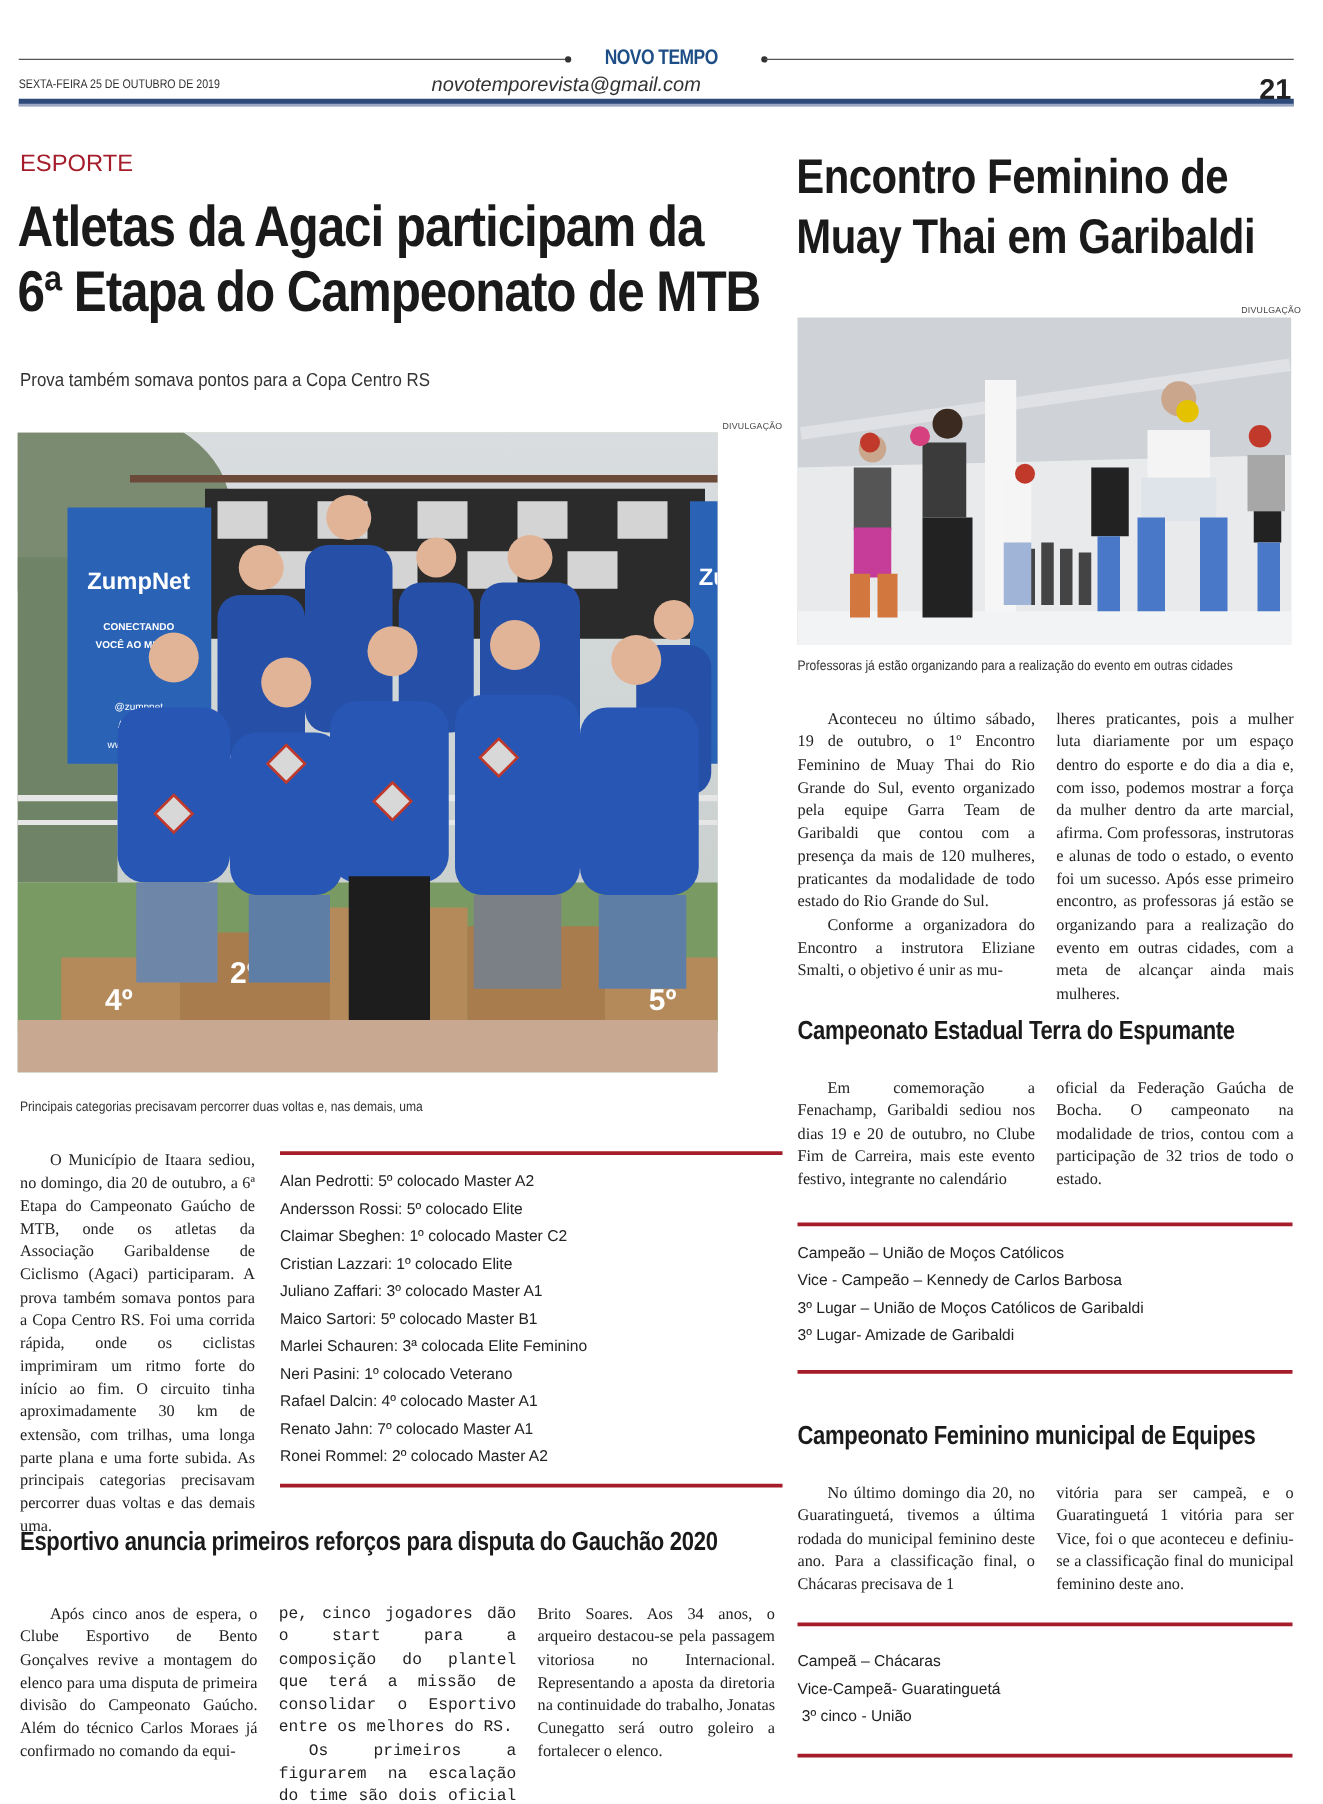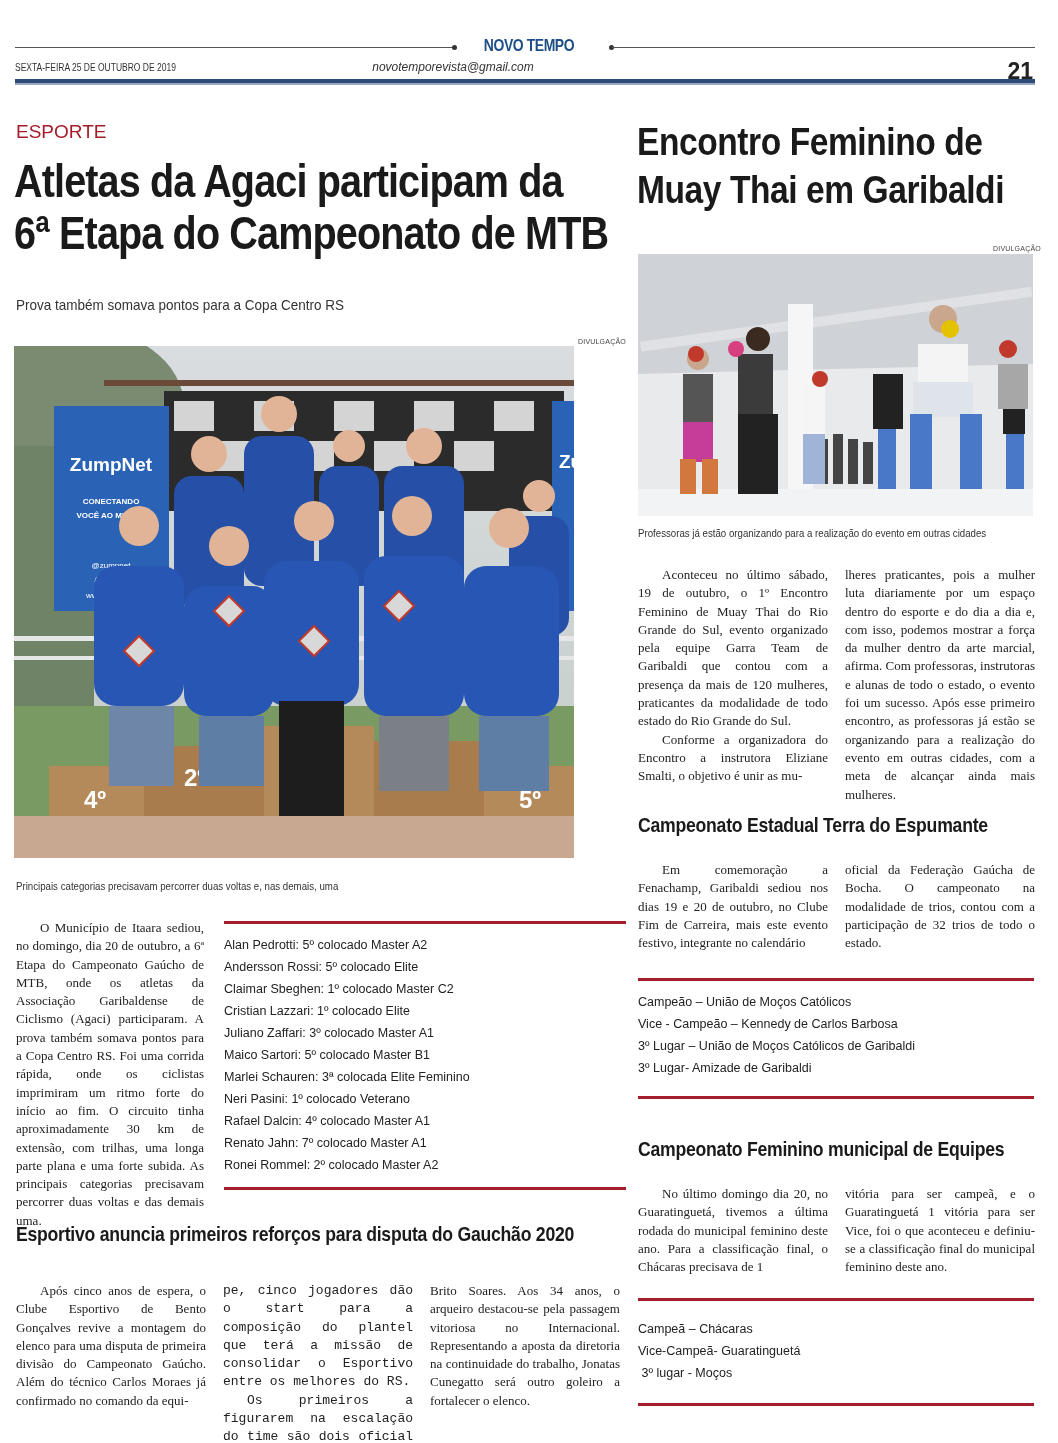--- a/index.html
+++ b/index.html
@@ -2,21 +2,21 @@
 <html><head>
 <meta charset="utf-8">
 <style>
   html, body { margin: 0; padding: 0; background: #ffffff; }
   body { width: 1058px; height: 1443px; position: relative; overflow: hidden; color: #1f1f1f; }
 
   
   .mast-line { position: absolute; top: 47px; height: 1px; background: #555; }
   .mast-dot { position: absolute; top: 45px; width: 5px; height: 5px; border-radius: 50%; background: #333; }
   .mast-title { position: absolute; top: 36px; left: 0; width: 1058px; text-align: center; font-family: "Liberation Sans", sans-serif; font-weight: bold; font-size: 17px; color: #1e4e86; letter-spacing: -0.5px; transform: scaleX(0.82); }
-  .mast-email { position: absolute; top: 60px; left: 0; width: 906px; text-align: center; font-family: "Liberation Sans", sans-serif; font-style: italic; font-size: 12px; color: #333; }
+  .mast-email { position: absolute; top: 60px; left: 0; width: 906px; text-align: center; font-family: "Liberation Sans", sans-serif; font-style: italic; font-size: 16px; color: #333; }
   .mast-date { position: absolute; top: 62px; left: 15px; font-family: "Liberation Sans", sans-serif; font-size: 10px; color: #333; transform: scaleX(0.85); transform-origin: left; }
   .mast-page { position: absolute; top: 58px; right: 25px; font-family: "Liberation Sans", sans-serif; font-weight: bold; font-size: 23px; color: #222; }
   .mast-rule { position: absolute; top: 79px; left: 15px; width: 1020px; height: 4px; background: #2d4a78; border-bottom: 2px solid #9aa7c0; }
 
   .section { position: absolute; top: 121px; left: 16px; font-family: "Liberation Sans", sans-serif; font-size: 19px; color: #a51c2a; }
   .h-main { position: absolute; left: 14px; top: 155px; width: 610px; font-family: "Liberation Sans", sans-serif; font-weight: bold; font-size: 46px; line-height: 52px; color: #1a1a1a; letter-spacing: -1px; transform: scaleX(0.86); transform-origin: left; white-space: nowrap; }
   .h-right { position: absolute; left: 637px; top: 118px; font-family: "Liberation Sans", sans-serif; font-weight: bold; font-size: 39px; line-height: 48px; color: #1a1a1a; letter-spacing: -0.5px; transform: scaleX(0.86); transform-origin: left; white-space: nowrap; }
   .subtitle { position: absolute; left: 16px; top: 296px; font-family: "Liberation Sans", sans-serif; font-size: 15px; color: #333; transform: scaleX(0.9); transform-origin: left; }
   .credit { position: absolute; font-family: "Liberation Sans", sans-serif; font-size: 7px; color: #444; letter-spacing: 0.2px; }
   .caption { position: absolute; font-family: "Liberation Sans", sans-serif; font-size: 11px; color: #333; transform: scaleX(0.88); transform-origin: left; white-space: nowrap; }
@@ -278,16 +278,16 @@
   <div class="body-col" style="left:638px;top:1185px;width:190px;">
     <p>No último domingo dia 20, no Guaratinguetá, tivemos a última rodada do municipal feminino deste ano. Para a classificação final, o Chácaras precisava de 1</p>
   </div>
   <div class="body-col" style="left:845px;top:1185px;width:190px;">
     <p style="text-indent:0;">vitória para ser campeã, e o Guaratinguetá 1 vitória para ser Vice, foi o que aconteceu e definiu-se a classificação final do municipal feminino deste ano.</p>
   </div>
   <div class="red-rule" style="left:638px;top:1298px;width:396px;"></div>
   <div class="list" style="left:638px;top:1318px;">
     <div>Campeã – Chácaras</div>
     <div>Vice-Campeã- Guaratinguetá</div>
-    <div style="white-space:pre;"> 3º lugar - Moços</div>
+    <div style="white-space:pre;"> 3º cinco - União</div>
   </div>
   <div class="red-rule" style="left:638px;top:1403px;width:396px;"></div>
 </div>
 
 </body></html>

